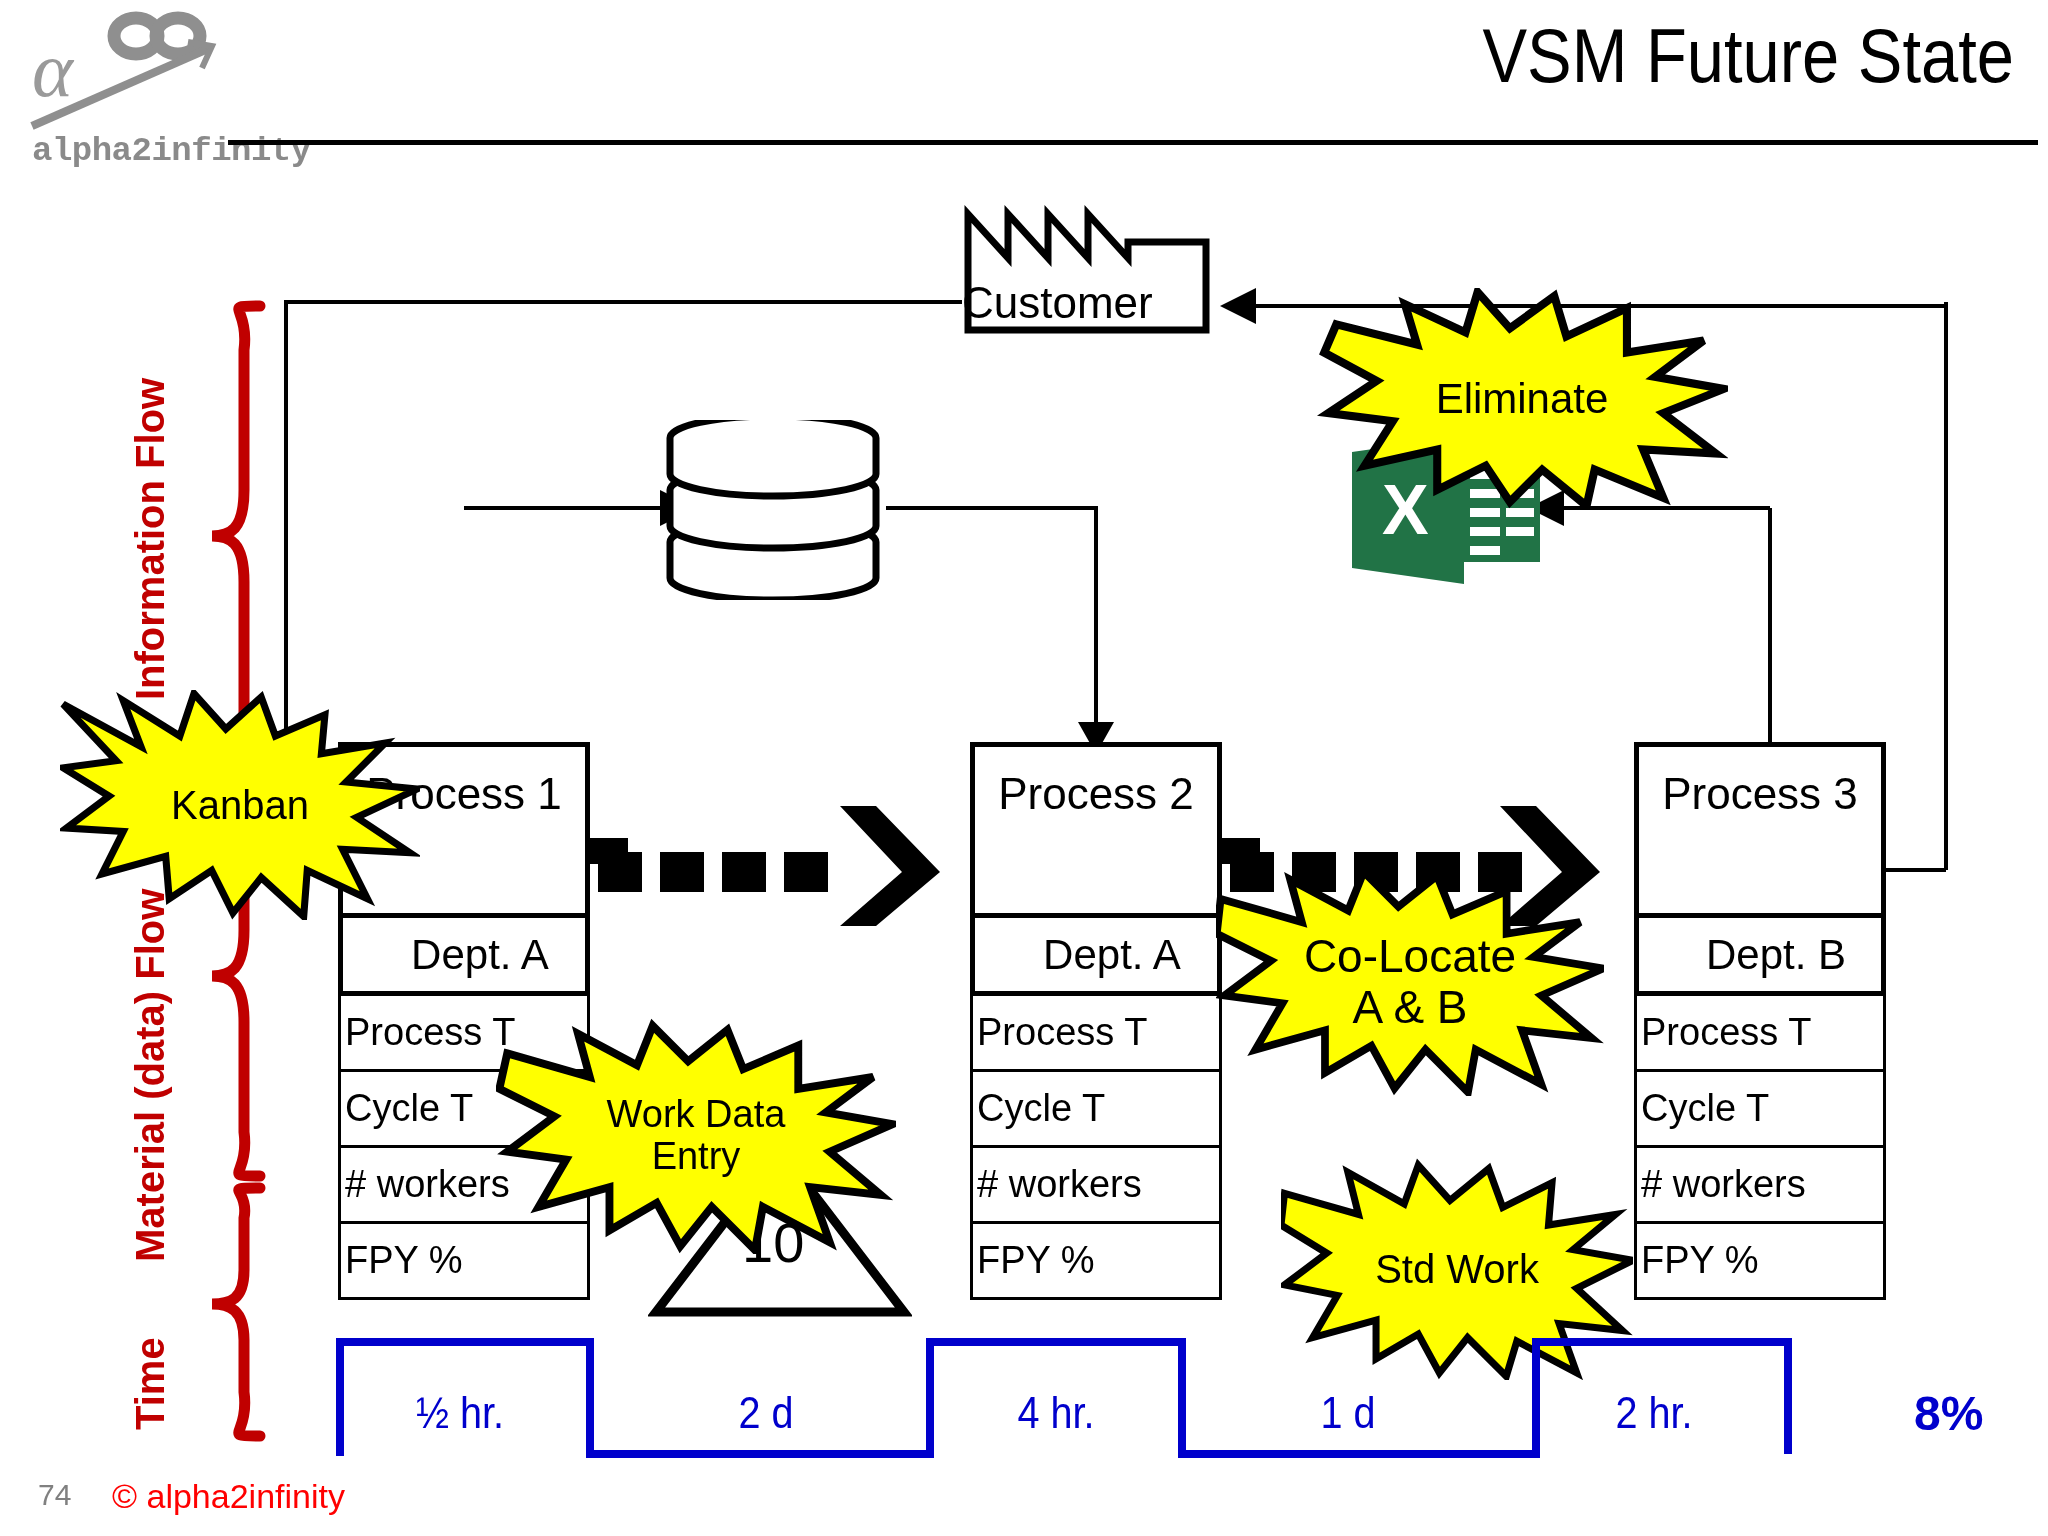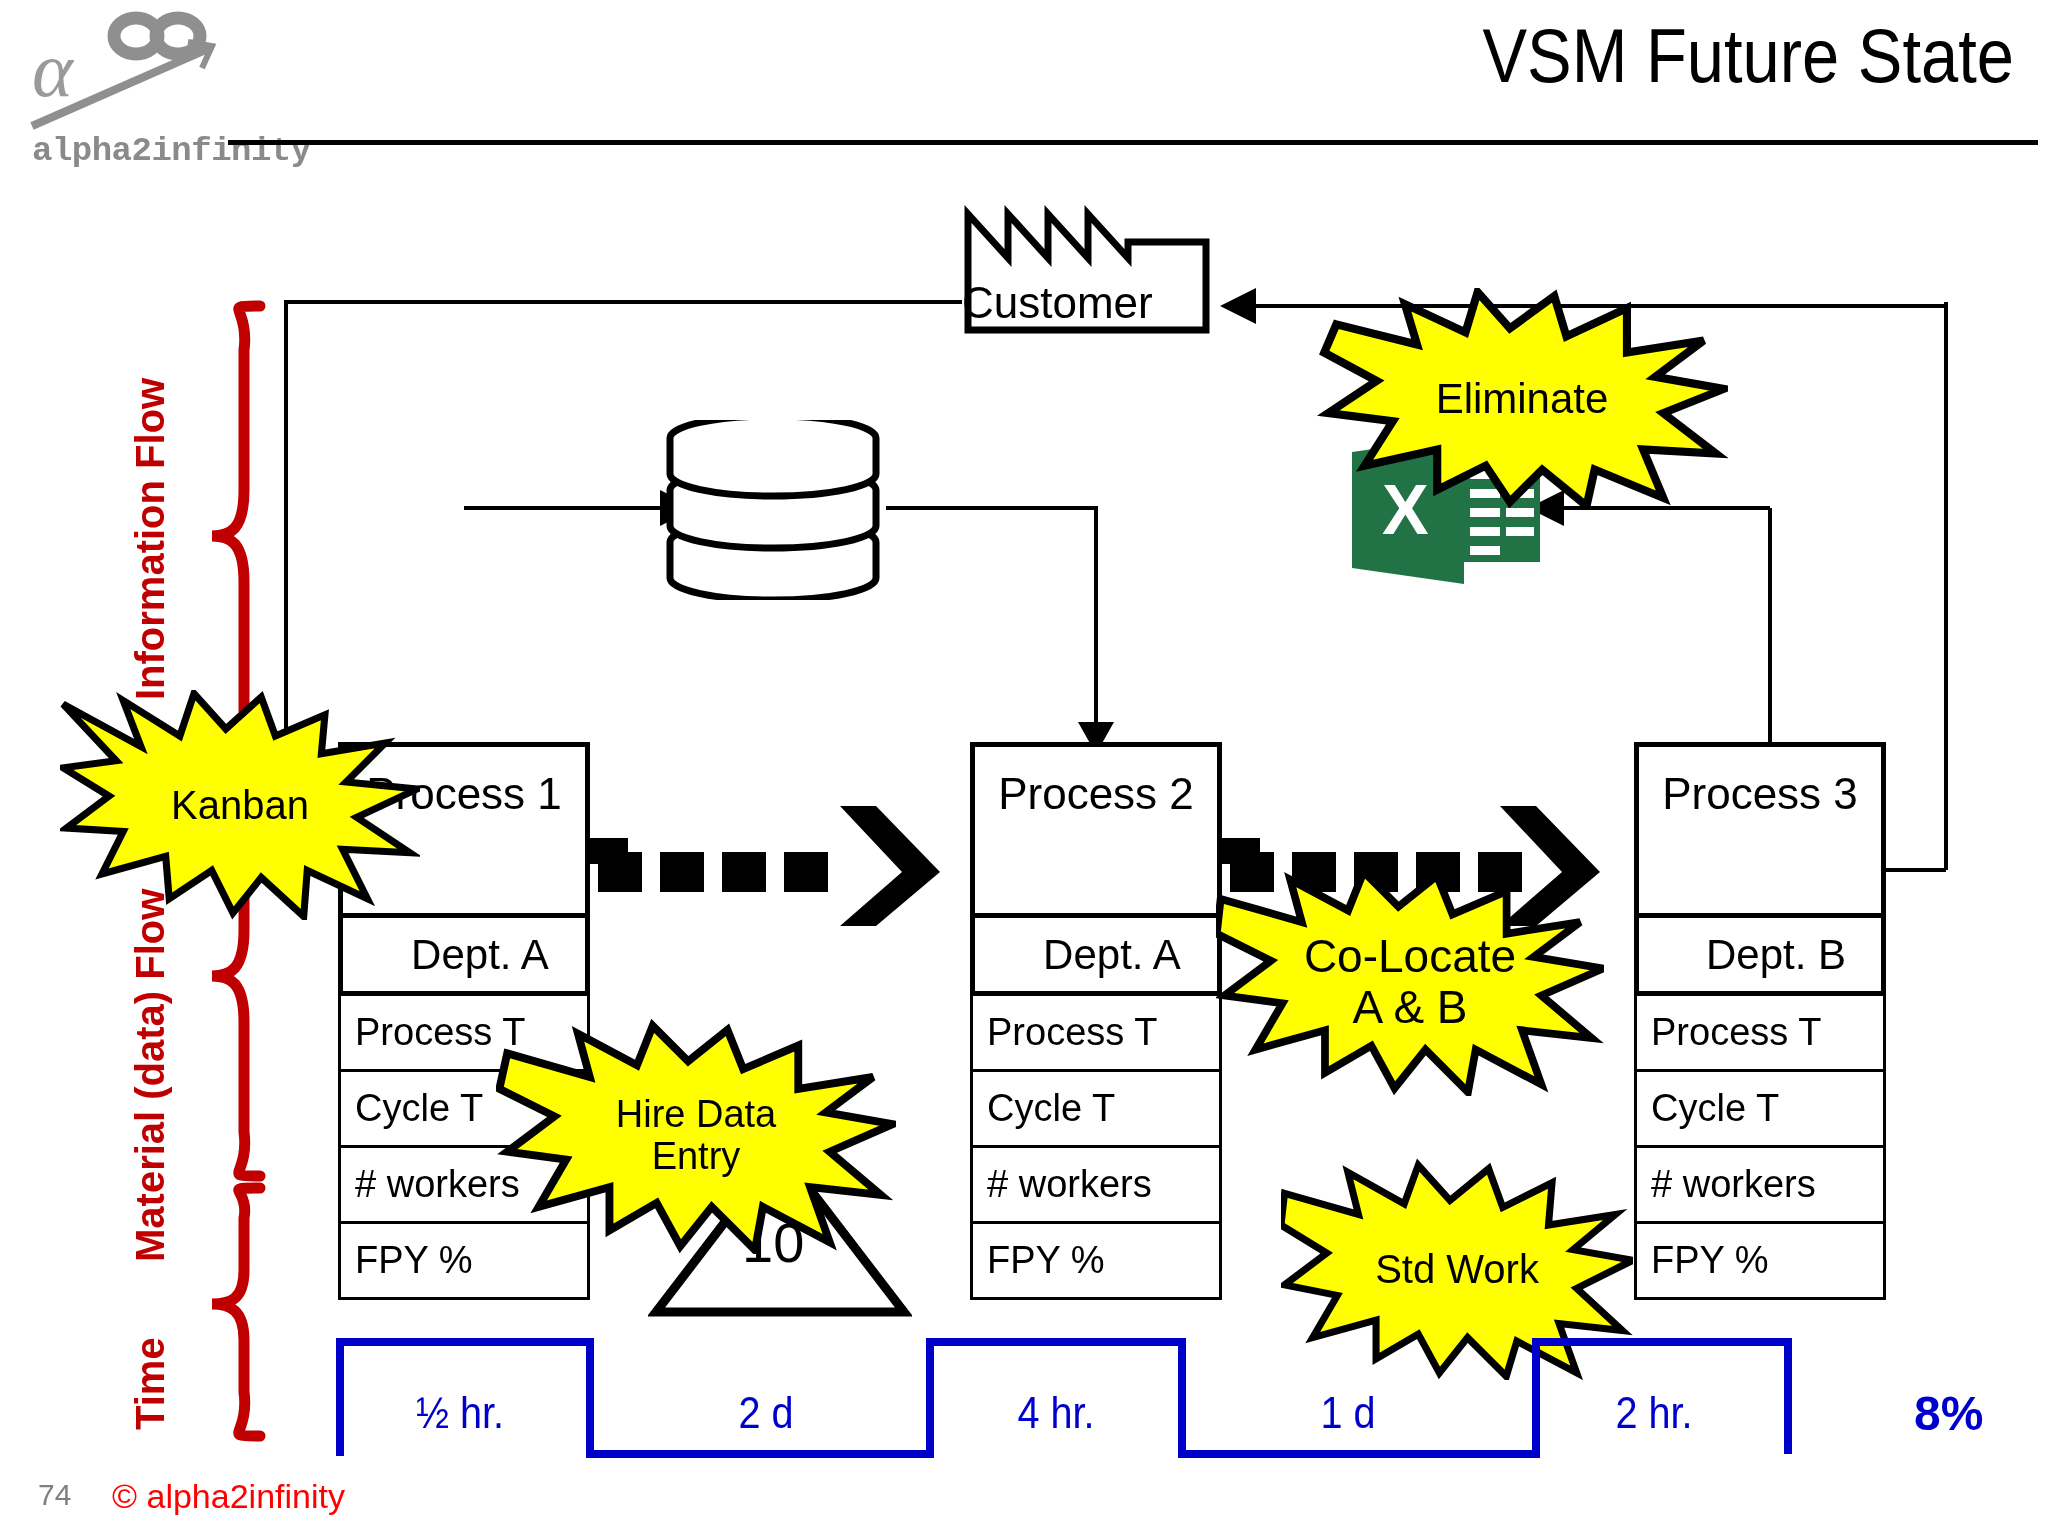--- a/index.html
+++ b/index.html
@@ -59,21 +59,21 @@
   .pbox .pdept{
     border:5px solid #000;border-top:none;background:#fff;
     height:78px;box-sizing:border-box;
     display:flex;align-items:center;justify-content:center;
     font-size:42px;color:#000;padding-left:32px;
   }
   .pbox .prow{
     border:3px solid #000;border-top:none;background:#fff;
     height:76px;box-sizing:border-box;
     display:flex;align-items:center;
-    padding-left:14px;font-size:38px;color:#000;
+    padding-left:4px;font-size:38px;color:#000;
   }
 
   
   .stub{position:absolute;width:42px;height:26px;background:#000;}
 
   
   .customer{position:absolute;left:962px;top:188px;width:250px;height:148px;}
   .customer .clabel{
     position:absolute;left:0;right:0;bottom:8px;
     font-size:44px;color:#000;
@@ -296,21 +296,21 @@
       <span>Co-Locate</span><br>
       <span>A &amp; B</span>
     </div>
   </div>
 
   <div class="burst" style="left:496px;top:1018px;width:400px;height:236px;">
     <svg width="400" height="236" viewBox="0 0 200 120">
       <polygon fill="#FFFF00" stroke="#000" stroke-width="4" stroke-linejoin="miter" points="4,18 46,30 40,8 70,24 78,4 96,22 116,6 124,26 152,14 152,36 190,30 166,48 200,54 168,68 194,90 158,86 168,114 134,96 130,118 108,96 92,116 80,94 56,108 56,86 20,96 34,72 4,68 28,50 0,36"></polygon>
     </svg>
     <div class="btext" style="font-size:38px;">
-      <span>Hire Data</span><br>
+      <span>Work Data</span><br>
       <span>Entry</span>
     </div>
   </div>
 
   <div class="burst" style="left:1281px;top:1158px;width:352px;height:222px;">
     <svg width="352" height="222" viewBox="0 0 200 126">
       <polygon fill="#FFFF00" stroke="#000" stroke-width="4" stroke-linejoin="miter" points="2,20 44,32 38,8 70,26 78,4 96,24 118,6 126,28 154,14 152,38 190,32 166,52 200,58 168,74 194,98 158,94 168,122 134,104 128,124 106,102 90,122 78,100 54,114 54,92 18,102 32,78 2,72 26,54 0,38"></polygon>
     </svg>
     <div class="btext" style="font-size:40px;">Std Work</div>
   </div>

